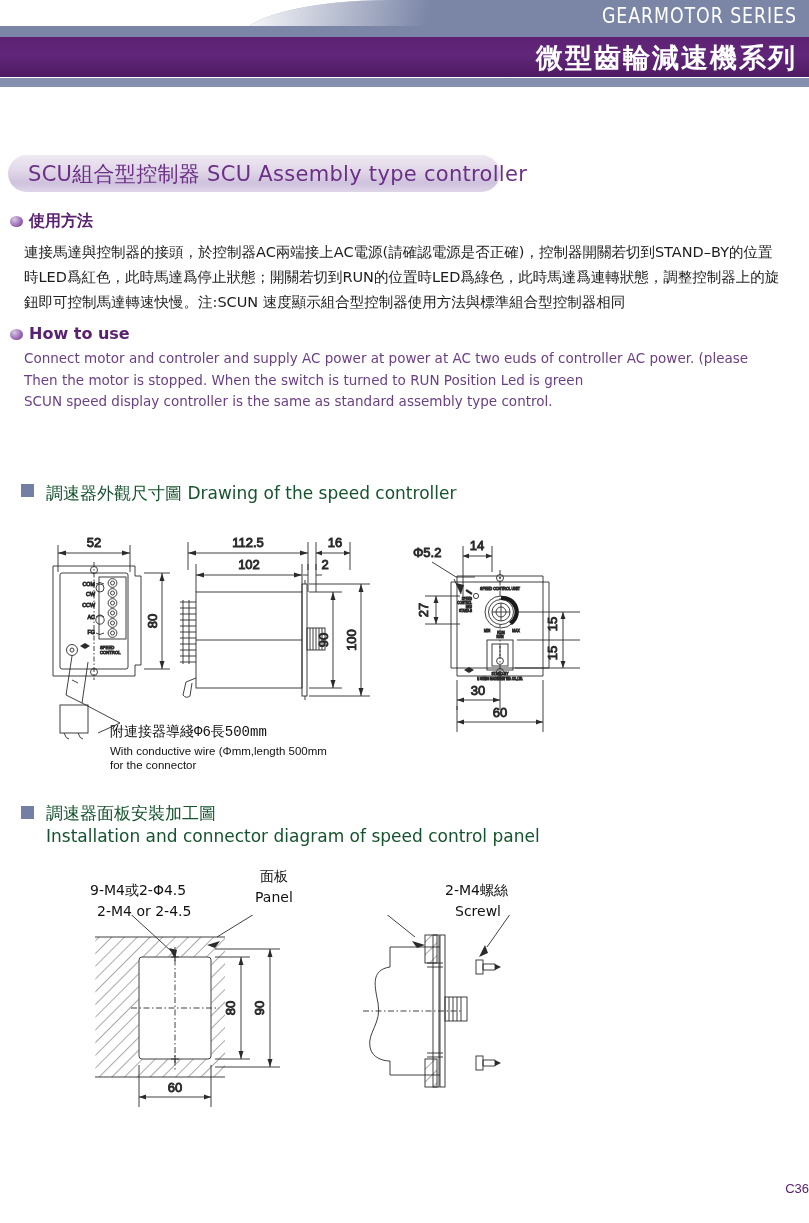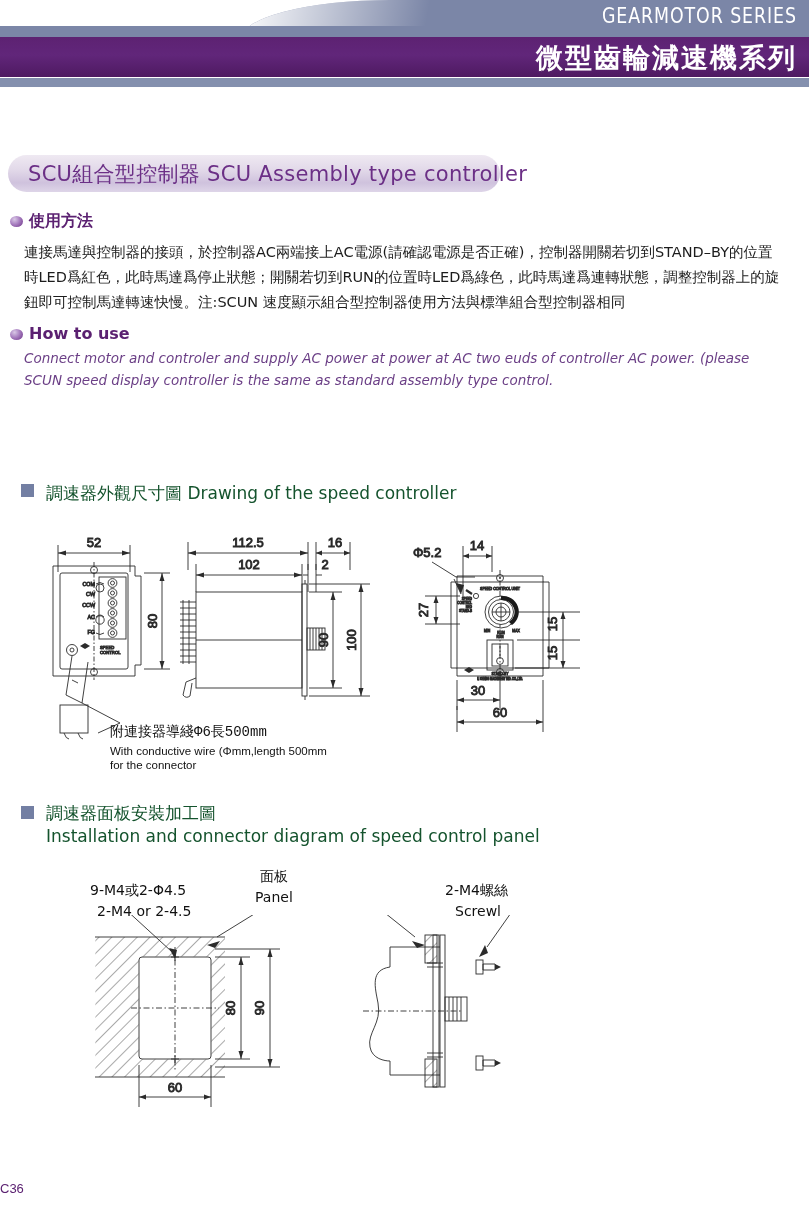--- a/index.html
+++ b/index.html
@@ -134,21 +134,21 @@
   }
   .en-para {
     position: absolute;
     left: 24px;
     width: 760px;
     font-size: 13.5px;
     line-height: 21.5px;
     color: #6b3f86;
     font-family: "DejaVu Sans", sans-serif;
   }
-  .en-line { display: block; white-space: nowrap; font-style: italic; }
+  .en-line { display: block; white-space: nowrap; }
 
   
   .sq-marker {
     position: absolute;
     width: 13px; height: 13px;
     background: #737fa3;
   }
   .sq-head {
     position: absolute;
     font-size: 17px;
@@ -180,21 +180,21 @@
     font-family: "Liberation Sans", sans-serif;
     white-space: nowrap;
   }
 
   
   .footer {
     position: absolute;
     top: 1181px;
     left: 0;
     width: 809px;
-    text-align: left;
+    text-align: right;
     font-size: 13px;
     color: #5b2171;
     font-family: "Liberation Sans", sans-serif;
   }
 </style>
 </head>
 <body>
 
 <div class="header">
   <div class="hdr-curve"></div>
@@ -211,20 +211,21 @@
 <div class="title-pill-text">SCU組合型控制器 SCU Assembly type controller</div>
 
 <div class="bullet-dot" style="top:216px; left:10px;"></div>
 <div class="sec-head" style="top:211px; left:29px;">使用方法</div>
 <div class="cn-para" style="top:240px;">連接馬達與控制器的接頭，於控制器AC兩端接上AC電源(請確認電源是否正確)，控制器開關若切到STAND–BY的位置時LED爲紅色，此時馬達爲停止狀態；開關若切到RUN的位置時LED爲綠色，此時馬達爲連轉狀態，調整控制器上的旋鈕即可控制馬達轉速快慢。注:SCUN 速度顯示組合型控制器使用方法與標準組合型控制器相同</div>
 
 <div class="bullet-dot" style="top:329px; left:10px;"></div>
 <div class="sec-head" style="top:324px; left:29px;">How to use</div>
 <div class="en-para" style="top:348px;">
   <span class="en-line">Connect motor and controler and supply AC power at power at AC two euds of controller AC power. (please</span>
+  <span class="en-line">Then the motor is stopped. When the switch is turned to RUN Position Led is green</span>
   <span class="en-line">SCUN speed display controller is the same as standard assembly type control.</span>
 </div>
 
 <div class="sq-marker" style="top:484px; left:21px;"></div>
 <div class="sq-head" style="top:482px; left:46px;">調速器外觀尺寸圖 Drawing of the speed controller</div>
 
 <svg class="draw" style="top:520px; left:20px;" width="600" height="270" viewBox="0 0 600 270">
   <g fill="none" stroke="#2b2b2b" stroke-width="0.9">
 
     <line x1="38" y1="25" x2="38" y2="52"></line>

